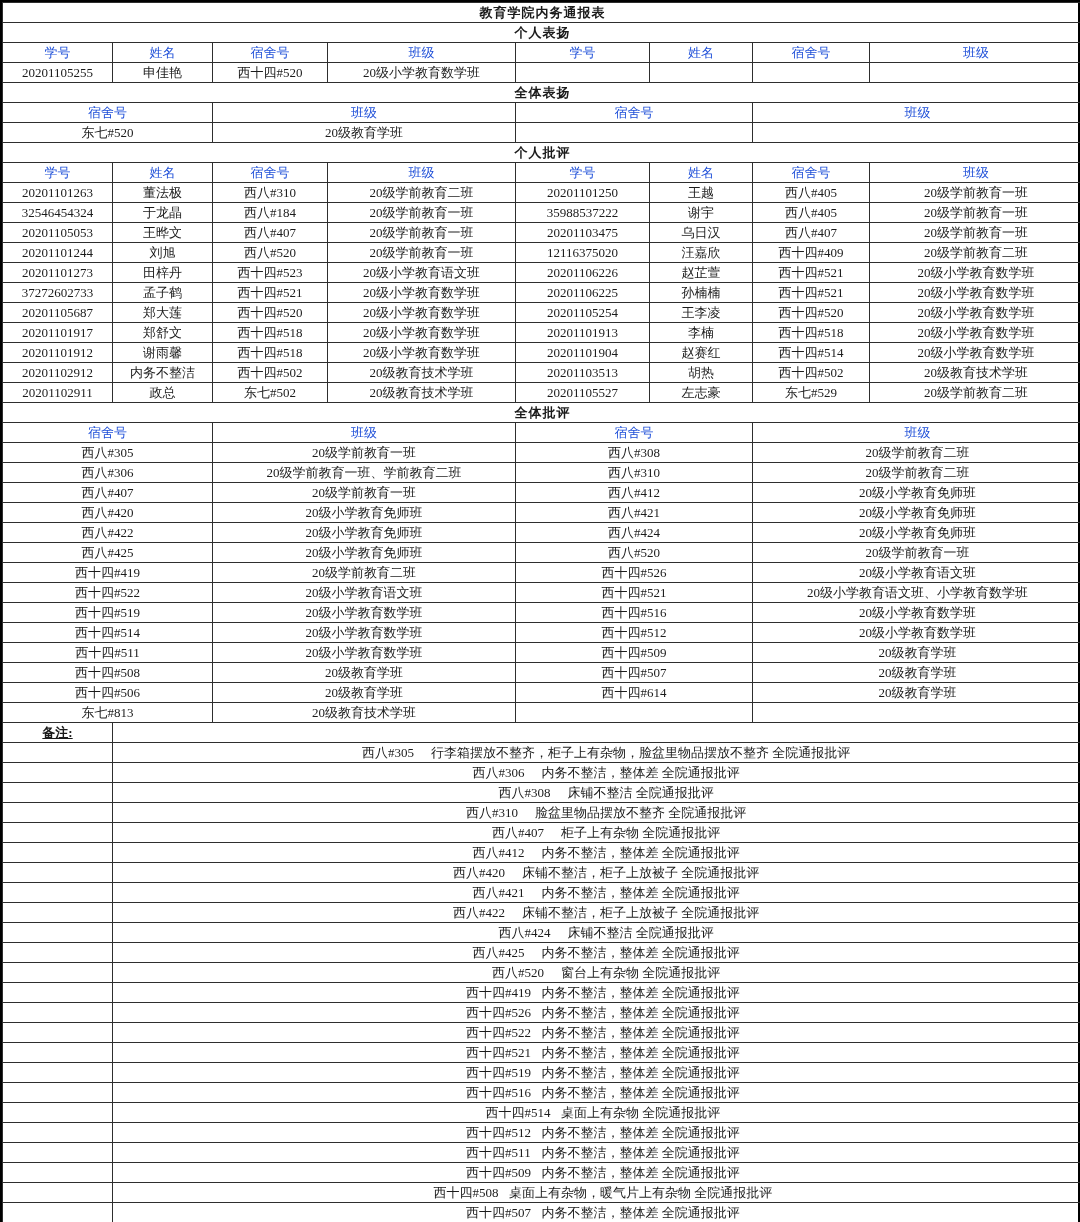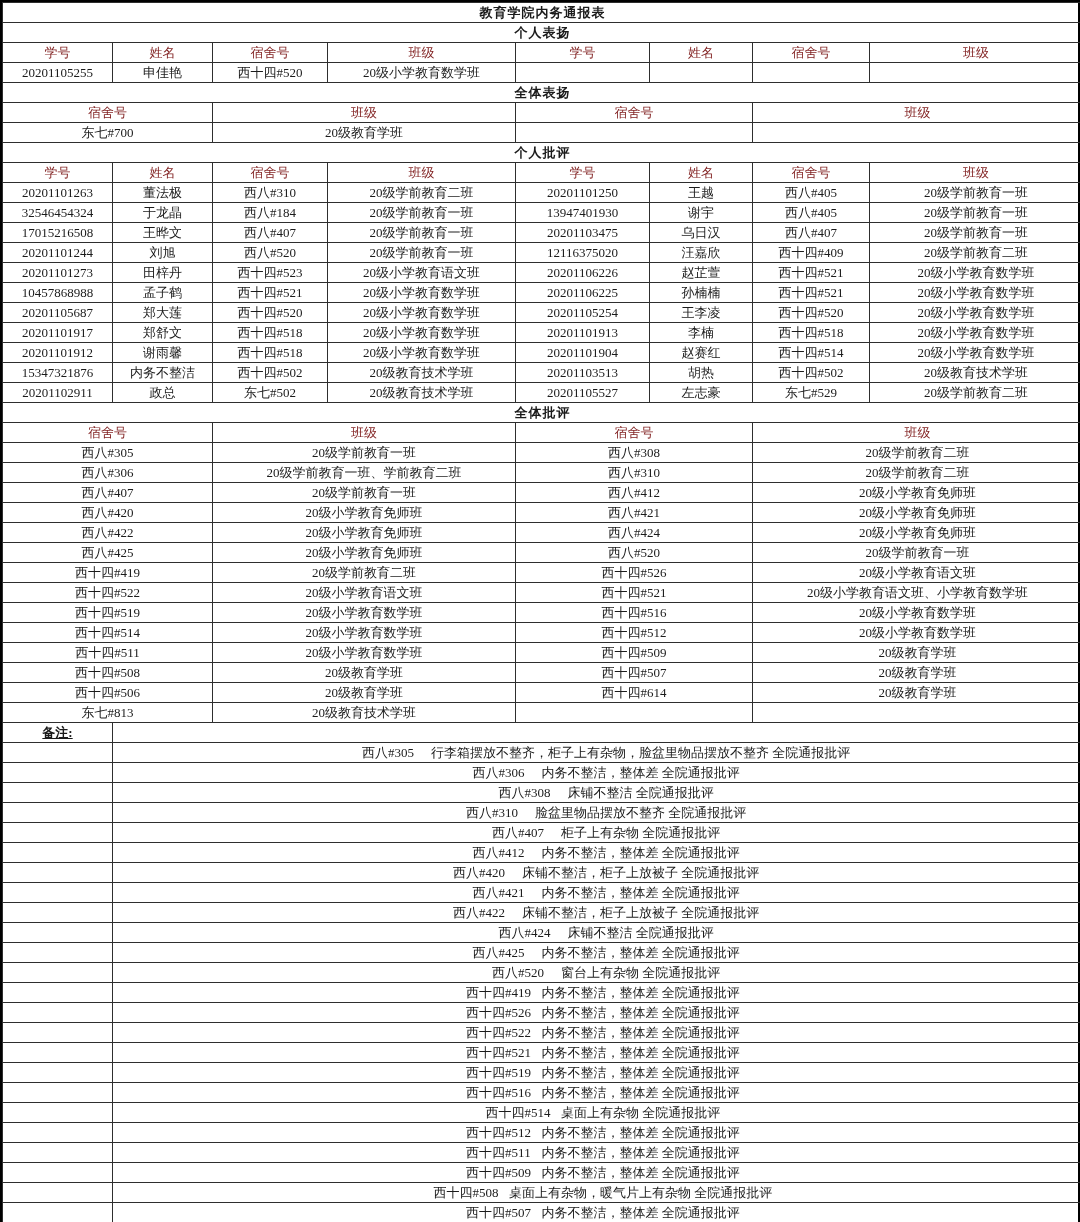--- a/index.html
+++ b/index.html
@@ -31,21 +31,21 @@
     font-weight:bold;
     height:21px;
     letter-spacing:1px;
   }
   td.band{
     font-weight:bold;
     font-size:14px;
     height:18px;
     letter-spacing:1px;
   }
-  td.hd{ font-size:13px; color:#7f1d1d;font-family:Liberation Serif, serif; }
+  td.hd{ font-size:13px; color:#1d4ed8;font-family:Liberation Serif, serif; }
   td.dv{ font-size:13px; }
   td.note-label{
     font-weight:bold;
     text-align:left;
     padding-left:18px;
     font-size:14px;
     text-decoration:underline;
   }
   td.note{
     text-align:left;
@@ -98,21 +98,21 @@
         <tr>
           <td colspan="8" class="band">全体表扬</td>
         </tr>
         <tr>
           <td colspan="2" class="hd">宿舍号</td>
           <td colspan="2" class="hd">班级</td>
           <td colspan="2" class="hd">宿舍号</td>
           <td colspan="2" class="hd">班级</td>
         </tr>
         <tr>
-          <td colspan="2" class="dv">东七#700</td>
+          <td colspan="2" class="dv">东七#520</td>
           <td colspan="2" class="dv">20级教育学班</td>
           <td colspan="2" class="dv"></td>
           <td colspan="2" class="dv"></td>
         </tr>
         <tr>
           <td colspan="8" class="band">个人批评</td>
         </tr>
         <tr>
           <td class="hd">学号</td>
           <td class="hd">姓名</td>
@@ -131,27 +131,27 @@
           <td class="dv">20201101250</td>
           <td class="dv">王越</td>
           <td class="dv">西八#405</td>
           <td class="dv">20级学前教育一班</td>
         </tr>
         <tr>
           <td class="dv">32546454324</td>
           <td class="dv">于龙晶</td>
           <td class="dv">西八#184</td>
           <td class="dv">20级学前教育一班</td>
-          <td class="dv">13947401930</td>
+          <td class="dv">35988537222</td>
           <td class="dv">谢宇</td>
           <td class="dv">西八#405</td>
           <td class="dv">20级学前教育一班</td>
         </tr>
         <tr>
-          <td class="dv">17015216508</td>
+          <td class="dv">20201105053</td>
           <td class="dv">王晔文</td>
           <td class="dv">西八#407</td>
           <td class="dv">20级学前教育一班</td>
           <td class="dv">20201103475</td>
           <td class="dv">乌日汉</td>
           <td class="dv">西八#407</td>
           <td class="dv">20级学前教育一班</td>
         </tr>
         <tr>
           <td class="dv">20201101244</td>
@@ -167,21 +167,21 @@
           <td class="dv">20201101273</td>
           <td class="dv">田梓丹</td>
           <td class="dv">西十四#523</td>
           <td class="dv">20级小学教育语文班</td>
           <td class="dv">20201106226</td>
           <td class="dv">赵芷萱</td>
           <td class="dv">西十四#521</td>
           <td class="dv">20级小学教育数学班</td>
         </tr>
         <tr>
-          <td class="dv">10457868988</td>
+          <td class="dv">37272602733</td>
           <td class="dv">孟子鹤</td>
           <td class="dv">西十四#521</td>
           <td class="dv">20级小学教育数学班</td>
           <td class="dv">20201106225</td>
           <td class="dv">孙楠楠</td>
           <td class="dv">西十四#521</td>
           <td class="dv">20级小学教育数学班</td>
         </tr>
         <tr>
           <td class="dv">20201105687</td>
@@ -207,21 +207,21 @@
           <td class="dv">20201101912</td>
           <td class="dv">谢雨馨</td>
           <td class="dv">西十四#518</td>
           <td class="dv">20级小学教育数学班</td>
           <td class="dv">20201101904</td>
           <td class="dv">赵赛红</td>
           <td class="dv">西十四#514</td>
           <td class="dv">20级小学教育数学班</td>
         </tr>
         <tr>
-          <td class="dv">15347321876</td>
+          <td class="dv">20201102912</td>
           <td class="dv">内务不整洁</td>
           <td class="dv">西十四#502</td>
           <td class="dv">20级教育技术学班</td>
           <td class="dv">20201103513</td>
           <td class="dv">胡热</td>
           <td class="dv">西十四#502</td>
           <td class="dv">20级教育技术学班</td>
         </tr>
         <tr>
           <td class="dv">20201102911</td>

